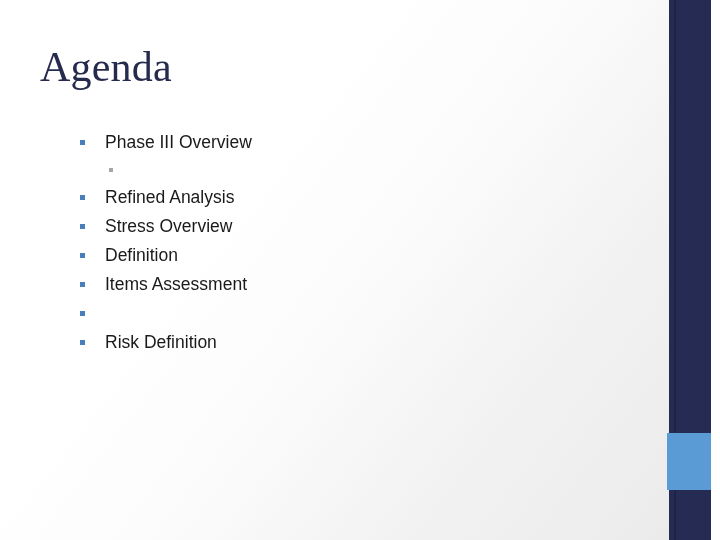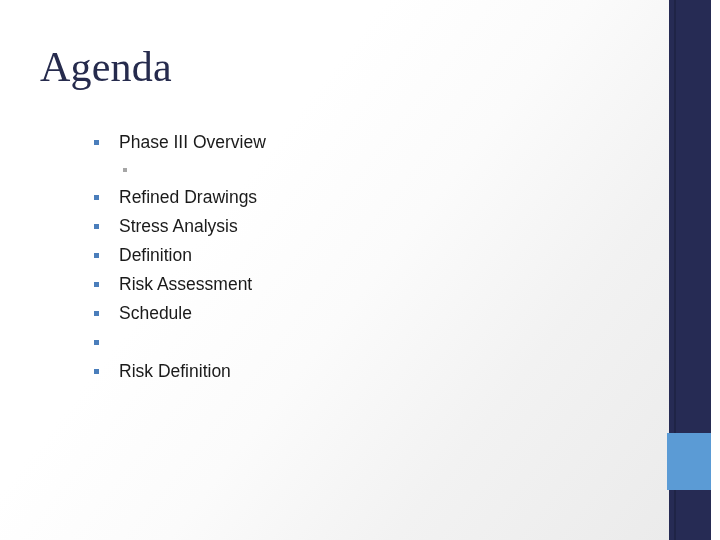--- a/index.html
+++ b/index.html
@@ -59,21 +59,20 @@
     letter-spacing: 0.2px;
     white-space: nowrap;
   }
 
   
   #content {
     position: absolute;
     left: 0;
     top: 128px;
     width: 640px;
-    padding-left: 14px;
   }
 
   .li {
     position: relative;
     display: block;
     white-space: nowrap;
   }
 
   
   .lvl1 {
@@ -129,43 +128,39 @@
       <span class="txt">Phase III Overview</span>
     </div>
 
     <div class="li lvl2">
       <span class="bullet"></span>
     </div>
 
 
     <div class="li lvl1">
       <span class="bullet"></span>
-      <span class="txt">Refined Drawings</span>
+      <span class="txt">Refined Analysis</span>
     </div>
 
     <div class="li lvl1">
       <span class="bullet"></span>
-      <span class="txt">Stress Analysis</span>
+      <span class="txt">Stress Overview</span>
     </div>
 
 
     <div class="li lvl1">
       <span class="bullet"></span>
       <span class="txt">Definition</span>
     </div>
 
     <div class="li lvl1">
       <span class="bullet"></span>
-      <span class="txt">Risk Assessment</span>
+      <span class="txt">Items Assessment</span>
     </div>
 
-    <div class="li lvl1">
-      <span class="bullet"></span>
-      <span class="txt">Schedule</span>
-    </div>
 
     <div class="li lvl1">
       <span class="bullet"></span>
     </div>
 
     <div class="li lvl1">
       <span class="bullet"></span>
       <span class="txt">Risk Definition</span>
     </div>
 

